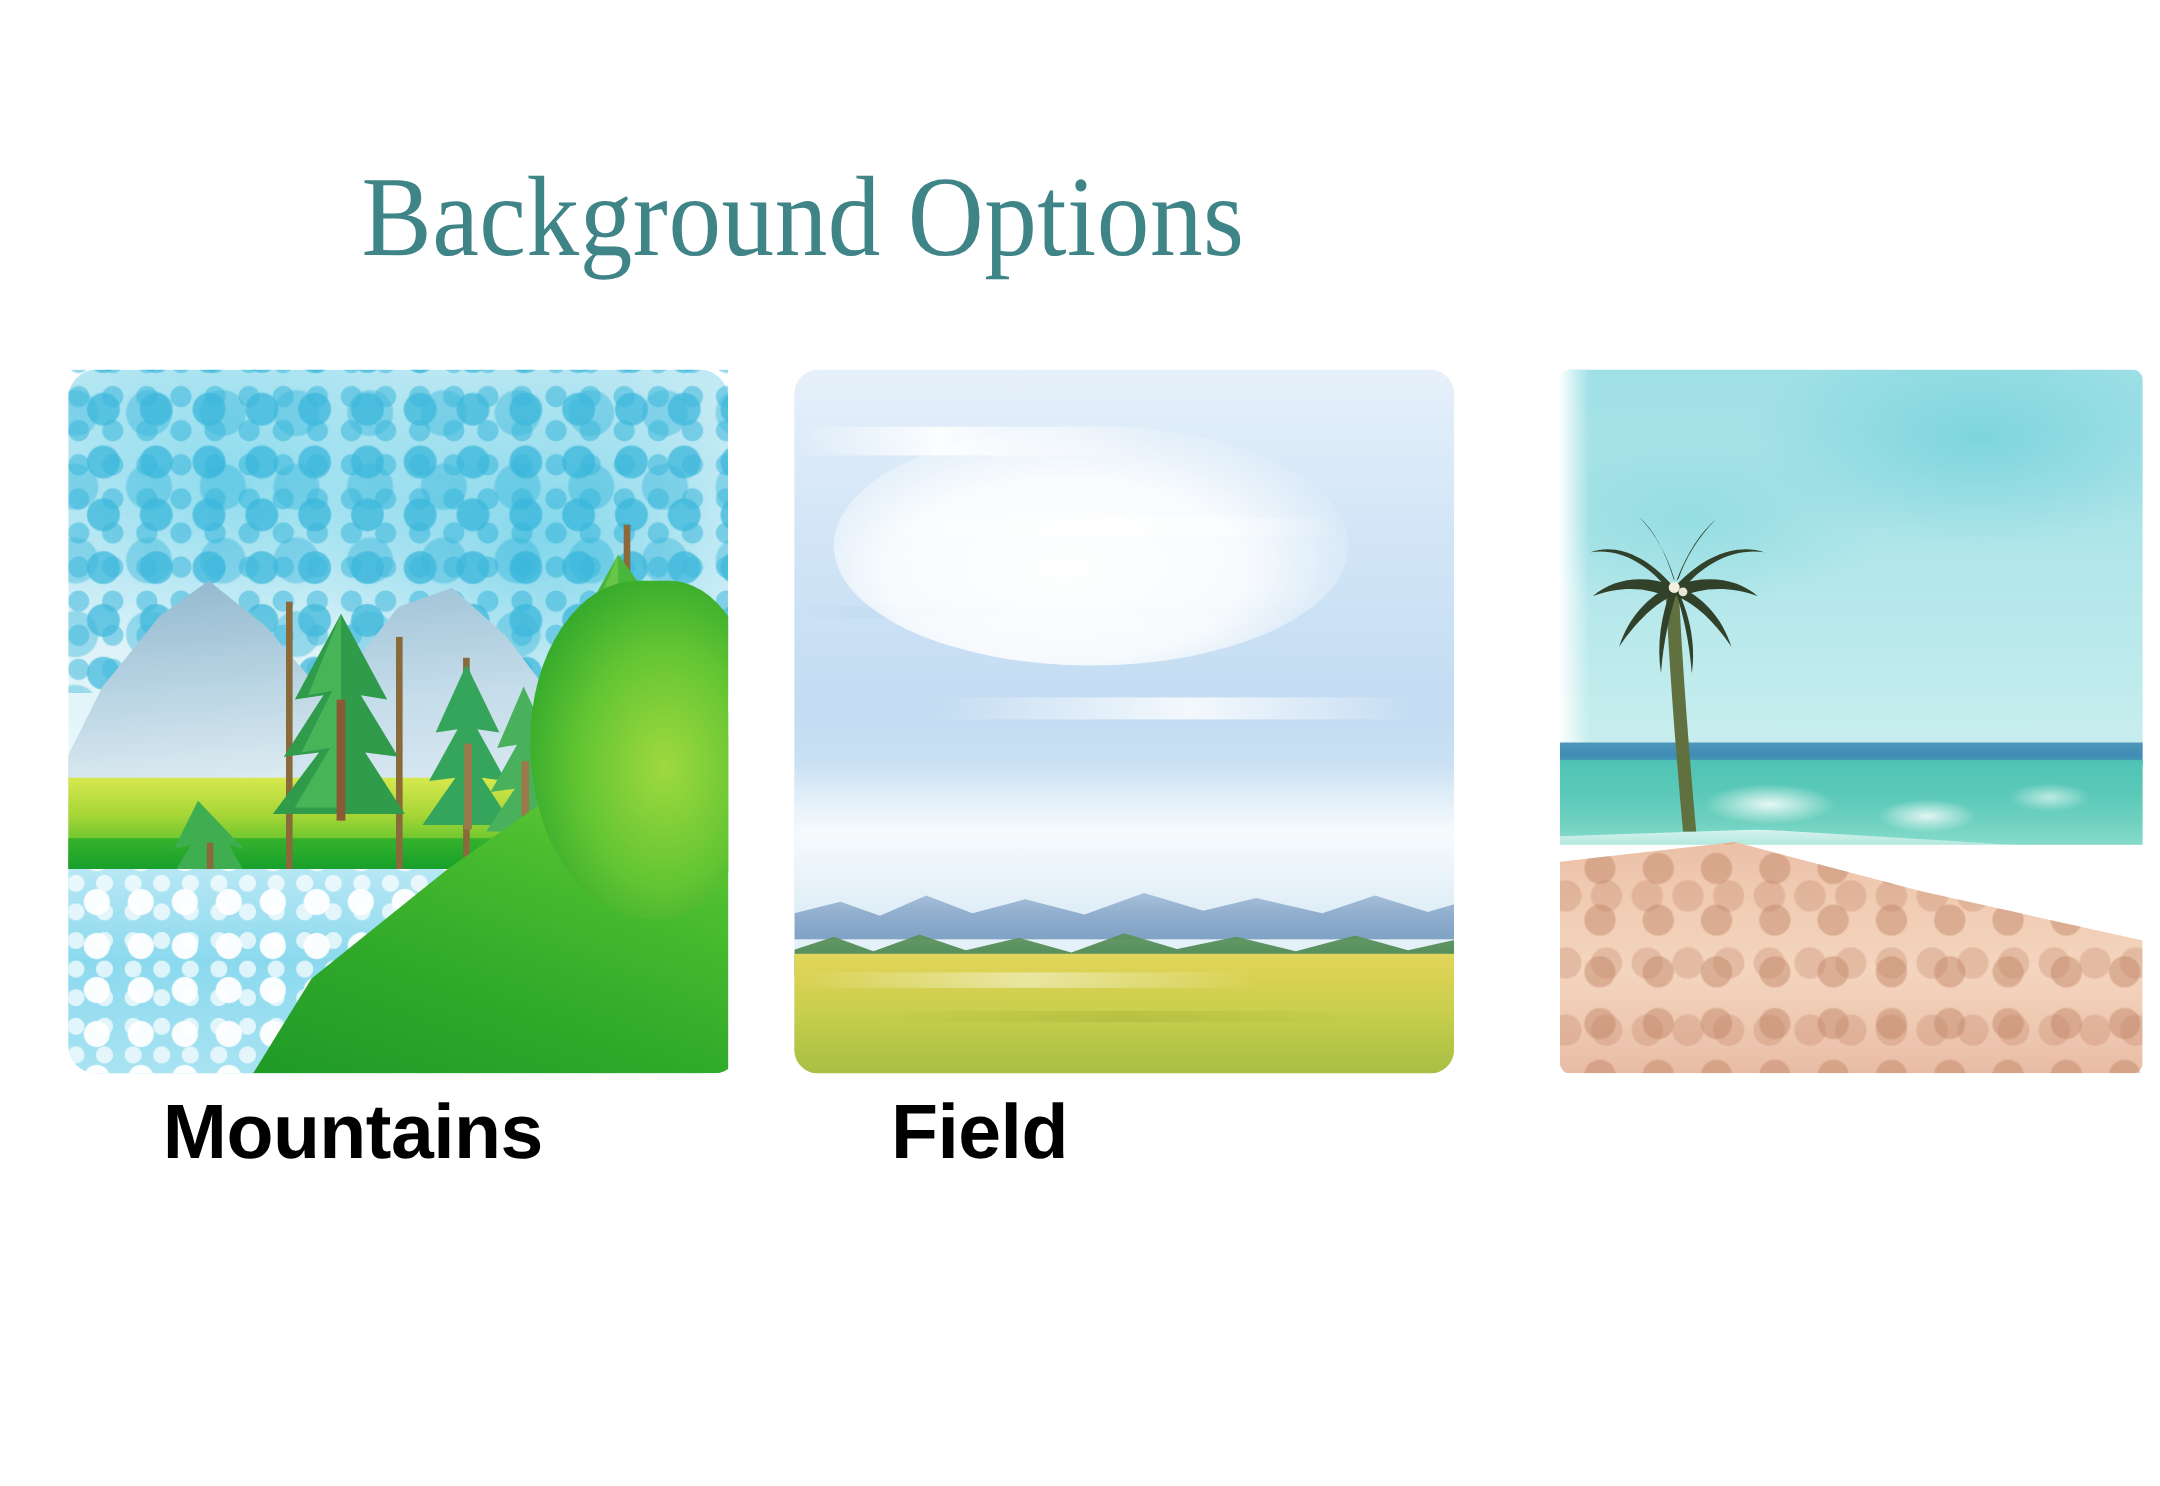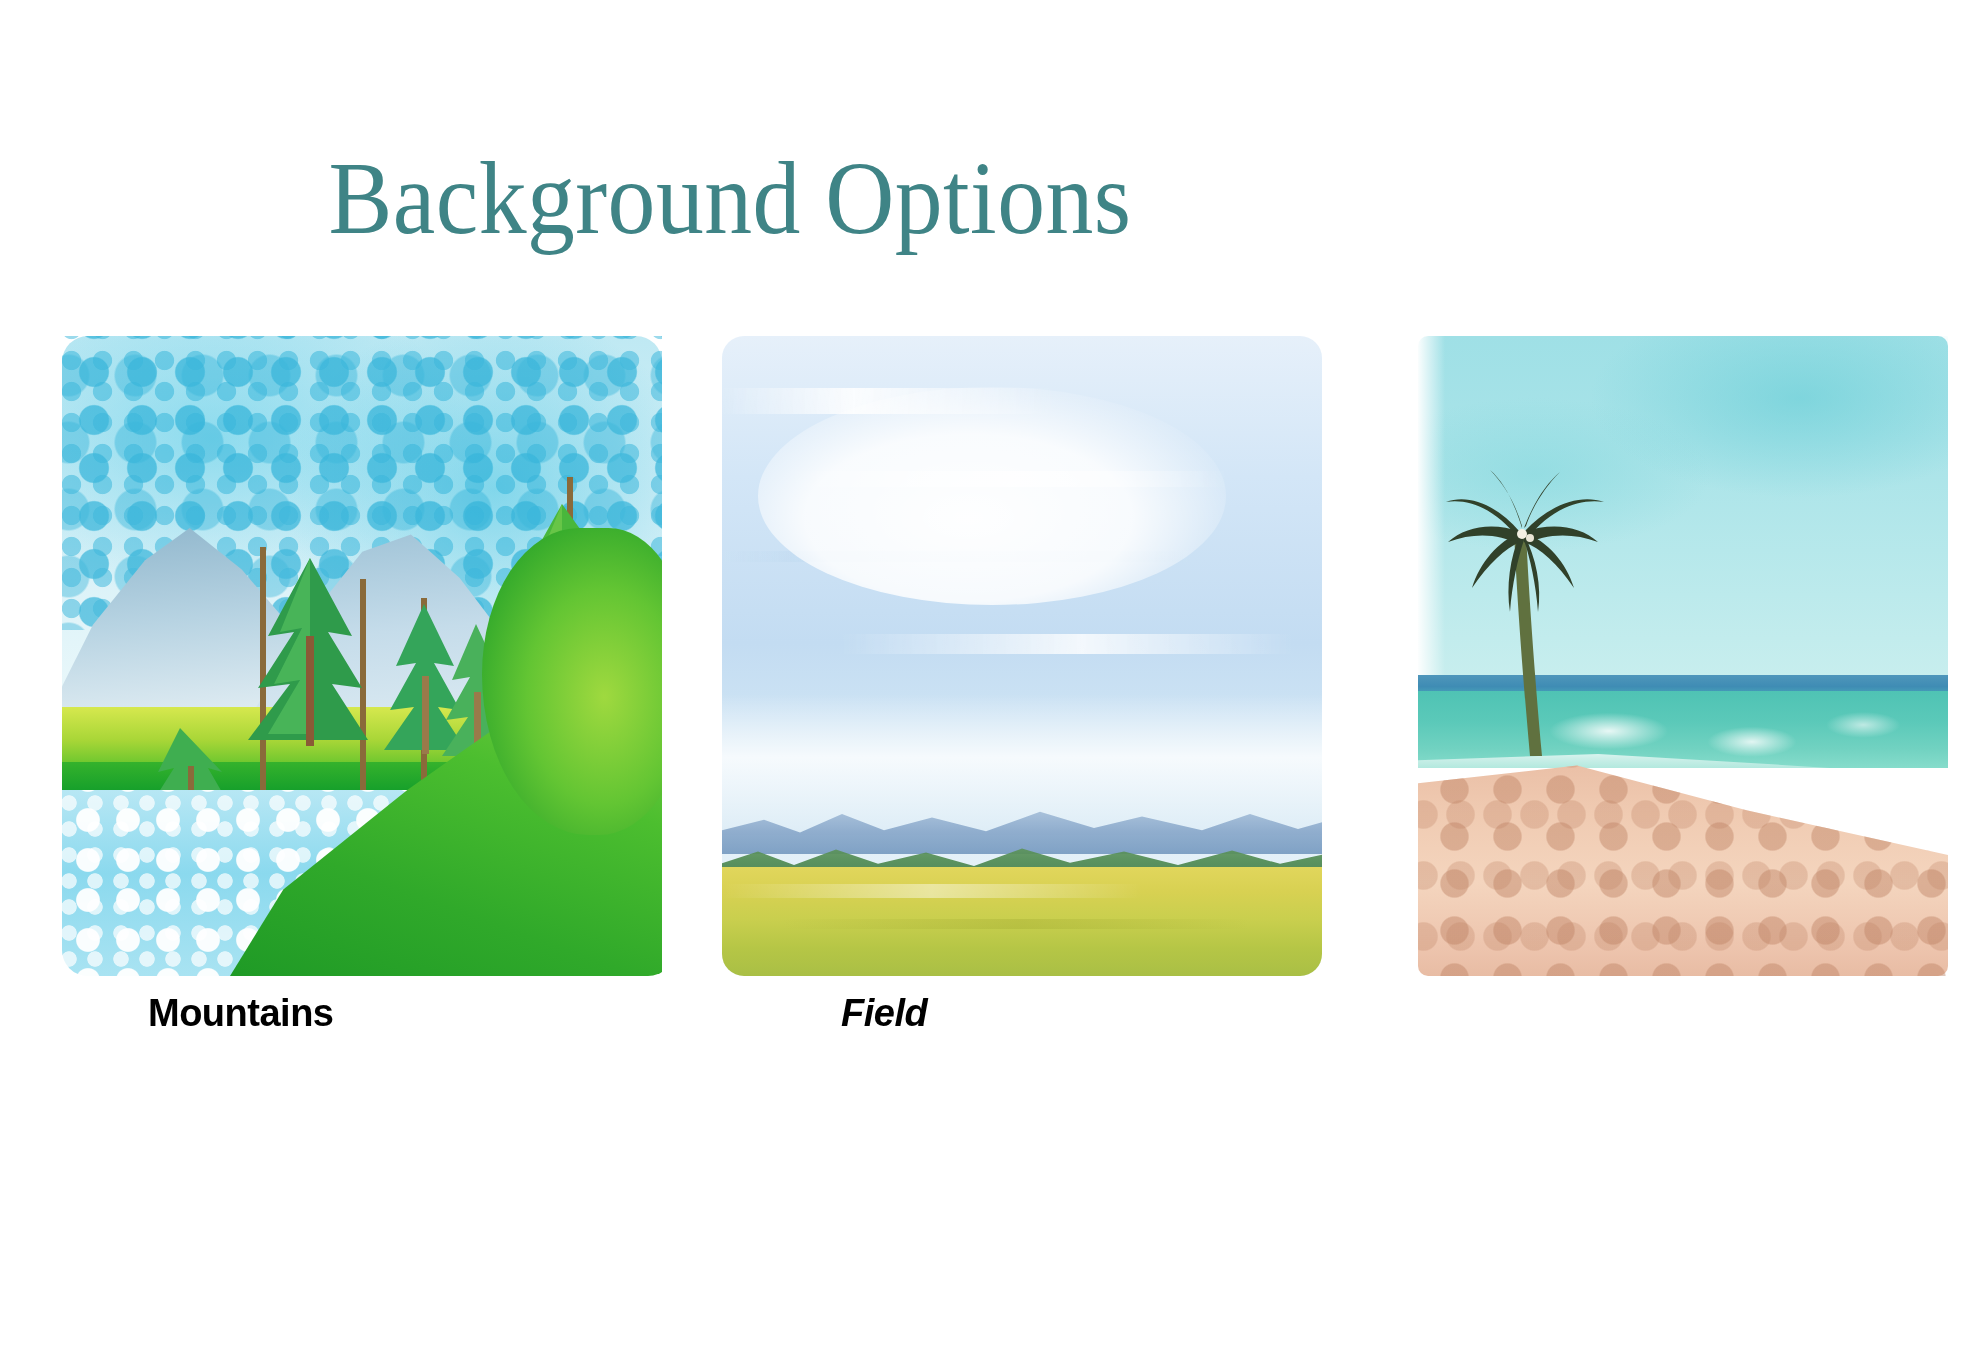--- a/index.html
+++ b/index.html
@@ -46,34 +46,34 @@
   }
   .option-thumb {
     position: relative;
     overflow: hidden;
     background: #ffffff;
   }
   .option-label {
     margin-top: 18px;
     font-family: "Liberation Sans", sans-serif;
     font-weight: bold;
-    font-size: 38px;
+    font-size: 70px;
     line-height: 1;
     color: #000000;
     letter-spacing: -0.5px;
   }
 
   
   .opt-mountains { left: 62px;  }
   .opt-mountains .option-thumb { width: 600px; height: 640px; }
   .opt-mountains .option-label { margin-left: 86px; }
 
   .opt-field { left: 722px; }
   .opt-field .option-thumb { width: 600px; height: 640px; }
-  .opt-field .option-label { margin-left: 119px; font-style: italic; }
+  .opt-field .option-label { margin-left: 88px; }
 
   .opt-beach { left: 1418px; }
   .opt-beach .option-thumb { width: 530px; height: 640px; }
   .opt-beach .option-label { margin-left: 130px; }
 
   
   .m-sky {
     position: absolute; inset: 0;
     background:
       radial-gradient(ellipse 50% 40% at 72% 24%, rgba(64,195,226,.55), rgba(64,195,226,0) 70%),

